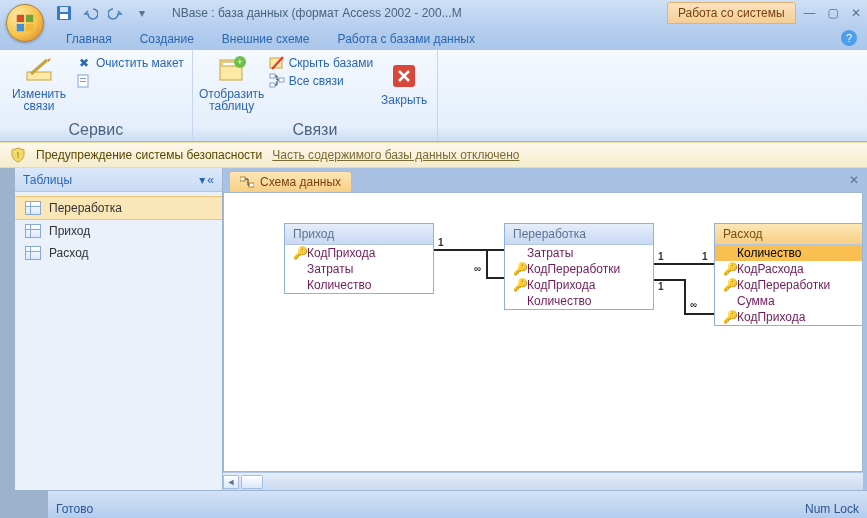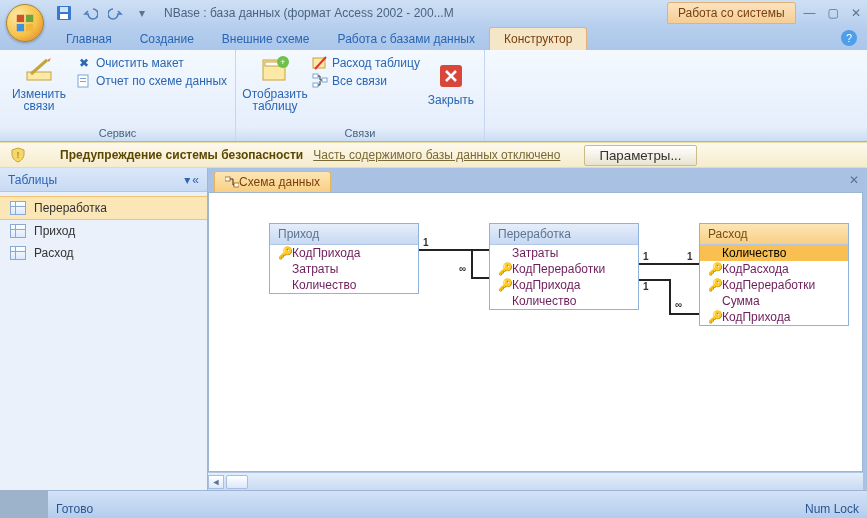--- a/index.html
+++ b/index.html
@@ -4,63 +4,63 @@
 <style>
   * { box-sizing: border-box; margin: 0; padding: 0; font-family: "Segoe UI", Tahoma, sans-serif; }
   body { width: 867px; height: 518px; background: #9db2cb; overflow: hidden; font-size: 12px; }
 
   
   .titlebar { height: 26px; background: linear-gradient(#cfe0f5,#b7cfee); display:flex; align-items:center; padding:0 6px; color:#4a647f; }
   .office-btn { width:38px; height:38px; border-radius:50%; background:radial-gradient(circle at 30% 30%,#ffe9a4,#f7c34a 55%,#d57a26); border:1px solid #b0822d; position:absolute; top:4px; left:6px; z-index:50; display:flex; align-items:center; justify-content:center; box-shadow:0 1px 3px rgba(0,0,0,.3);}
   .office-btn svg { width:22px; height:22px; }
   .qat { display:flex; gap:6px; margin-left:48px; align-items:center; }
   .qat .qbtn { width:20px; height:20px; display:flex; align-items:center; justify-content:center; }
-  .title-text { margin-left:12px; flex:1; white-space:nowrap; overflow:hidden; }
+  .title-text { margin-left:20px; flex:1; white-space:nowrap; overflow:hidden; }
   .context-tab-title { background:linear-gradient(#fbe3c0,#f5cd95); border:1px solid #e0b273; color:#7a3f0c; padding:3px 10px; border-radius:3px 3px 0 0; }
   .win-btns { display:flex; gap:12px; margin-left:8px; }
   .win-btns span { font-family: "Segoe UI Symbol", sans-serif; color:#5a7390; }
 
   
   .tabs { height:24px; display:flex; align-items:flex-end; background:linear-gradient(#b7cfee,#aac6ea); padding-left:52px; position:relative;}
   .tab { padding:4px 14px; color:#2a66b3; cursor:default; }
   .tab.active { background:#f6e6c8; border:1px solid #e0b273; border-bottom:none; border-radius:3px 3px 0 0; color:#7a3f0c; }
   .help-icon { position:absolute; right:10px; top:4px; width:16px;height:16px; border-radius:50%; background:#4e9eea; color:#fff; text-align:center; line-height:16px; font-size:11px;}
 
   
   .ribbon { height:92px; background:linear-gradient(#f4f9ff,#e5eefb 85%,#cbddf3); border-bottom:1px solid #9db6d6; display:flex; }
   .group { border-right:1px solid #c5d6ee; padding:4px 8px 2px 8px; display:flex; flex-direction:column; justify-content:space-between;}
-  .group-title { text-align:center; font-size:11px; color:#4a647f; padding-top:2px;}
+  .group-title { text-align:center; font-size:16px; color:#4a647f; padding-top:2px;}
   .big-btn { display:flex; flex-direction:column; align-items:center; justify-content:center; width:62px; gap:2px; color:#2a66b3; text-align:center; line-height:12px;}
   .big-btn .ico { width:32px; height:32px; display:flex; align-items:center; justify-content:center;}
   .cmd-row { display:flex; align-items:center; gap:4px; color:#2a66b3; padding:1px 0;}
   .cmd-row .ico { width:16px; height:16px; display:flex; align-items:center; justify-content:center;}
   .group-body { display:flex; gap:6px;}
 
   
   .secbar { height:26px; background:linear-gradient(#fdf8eb,#f5eccd); border-top:1px solid #e8dca9; border-bottom:1px solid #e8dca9; display:flex; align-items:center; padding:0 10px; gap:10px;}
   .shield { width:16px;height:16px; }
-  .secbar .bold { font-weight:700; color:#5c4700;margin-left:24px;}
+  .secbar .bold { font-weight:400; color:#5c4700;}
   .secbar .msg { color:#7a6a33;text-decoration:underline;}
   .secbar button { margin-left:14px; padding:2px 14px; background:linear-gradient(#fff,#e9e4cf); border:1px solid #c9bd87; border-radius:2px; color:#333;}
 
   
-  .main { display:flex; height:322px; }
+  .main { display:flex; height:322px;padding-left:15px; }
   .navpane { width:208px; background:#eaf1fb; border-right:1px solid #9db6d6; display:flex; flex-direction:column;}
   .navhead { height:24px; background:linear-gradient(#dce8fa,#c8daf4); border-bottom:1px solid #b2c7e6; display:flex; align-items:center; padding:0 8px; color:#2a66b3; justify-content:space-between;}
   .navhead .r { display:flex; gap:2px; align-items:center;}
   .navlist { padding:4px 0;}
   .navitem { display:flex; align-items:center; gap:8px; padding:4px 10px; color:#333;}
   .navitem.sel { background:#fbe6b8; border:1px solid #f2c370; border-left:none; border-right:none;}
   .tbl-ico { width:16px;height:14px; background:linear-gradient(#fff,#dbe9fd); border:1px solid #8aa9d4; position:relative;}
   .tbl-ico::before { content:""; position:absolute; left:0; right:0; top:4px; height:1px; background:#8aa9d4;}
   .tbl-ico::after { content:""; position:absolute; top:0; bottom:0; left:4px; width:1px; background:#8aa9d4;}
 
   .workspace { flex:1; display:flex; flex-direction:column; background:#a9c2e4;}
   .doc-tabs { height:24px; display:flex; align-items:flex-end; padding-left:6px; gap:2px;}
-  .doc-tab { background:linear-gradient(#fde6b5,#f8cf84); border:1px solid #e6b561; border-bottom:none; border-radius:3px 3px 0 0; padding:3px 10px; color:#7a3f0c; display:flex; align-items:center; }
+  .doc-tab { background:linear-gradient(#fde6b5,#f8cf84); border:1px solid #e6b561; border-bottom:none; border-radius:3px 3px 0 0; padding:3px 10px; color:#7a3f0c; display:flex; align-items:center; gap:6px;}
   .canvas { flex:1; background:#fff; border:1px solid #9db6d6; margin:0 4px 0 0; position:relative; overflow:hidden;}
 
   .tblbox { position:absolute; width:150px; border:1px solid #8fb2db; background:#fff;}
   .tblbox .hdr { background:linear-gradient(#e6eefb,#c7d9f2); color:#5d7491; padding:3px 8px; border-bottom:1px solid #b2c7e6;}
   .tblbox.sel .hdr { background:linear-gradient(#fde6b5,#f8cf84); color:#7a4d10;}
   .fld { display:flex; align-items:center; gap:4px; padding:1px 8px; color:#6e1d5a;}
   .fld.sel { background:#f9bf50; color:#000;}
   .key { width:10px; text-align:center; color:#c7a43a;}
 
   .rel-label { position:absolute; font-size:10px; color:#333; font-weight:bold;}
@@ -114,21 +114,20 @@
     <span>▢</span>
     <span>✕</span>
   </div>
 </div>
 
 <div class="tabs">
   <div class="tab">Главная</div>
   <div class="tab">Создание</div>
   <div class="tab">Внешние схеме</div>
   <div class="tab">Работа с базами данных</div>
-  <div class="tab active">Конструктор</div>
   <div class="help-icon">?</div>
 </div>
 
 <div class="ribbon">
   <div class="group">
     <div class="group-body">
       <div class="big-btn">
         <span class="ico">
             <svg width="32" height="32">
               <rect x="4" y="18" width="24" height="8" fill="#fbe9a5" stroke="#c7a43a"></rect>
@@ -145,21 +144,20 @@
             <span>Очистить макет</span>
           </div>
         <div class="cmd-row">
             <span class="ico">
               <svg width="16" height="16">
                 <rect x="2" y="2" width="10" height="12" fill="#fff" stroke="#7fa3d1"></rect>
                 <rect x="4" y="5" width="6" height="1" fill="#7fa3d1"></rect>
                 <rect x="4" y="8" width="6" height="1" fill="#7fa3d1"></rect>
               </svg>
             </span>
-            <span>Отчет по схеме данных</span>
           </div>
       </div>
     </div>
     <div class="group-title">Сервис</div>
   </div>
 
   <div class="group">
     <div class="group-body">
       <div class="big-btn">
         <span class="ico">
@@ -174,21 +172,21 @@
 таблицу</span>
       </div>
       <div>
         <div class="cmd-row">
             <span class="ico">
               <svg width="16" height="16">
                 <rect x="1" y="3" width="12" height="10" fill="#fbe9a5" stroke="#c7a43a"></rect>
                 <line x1="3" y1="14" x2="14" y2="2" stroke="#d33" stroke-width="2"></line>
               </svg>
             </span>
-            <span>Расход таблицу</span>
+            <span>Скрыть базами</span>
           </div>
         <div class="cmd-row">
             <span class="ico">
               <svg width="16" height="16">
                 <rect x="1" y="1" width="5" height="4" fill="#fff" stroke="#7fa3d1"></rect>
                 <rect x="1" y="10" width="5" height="4" fill="#fff" stroke="#7fa3d1"></rect>
                 <rect x="10" y="5" width="5" height="4" fill="#fff" stroke="#7fa3d1"></rect>
                 <path d="M6 3h2v4h2M6 12h2v-4" stroke="#333" fill="none"></path>
               </svg>
             </span>
@@ -209,21 +207,20 @@
   </div>
 </div>
 
 <div class="secbar">
   <svg class="shield" viewBox="0 0 16 16">
       <path d="M8 1l6 2v4c0 4-3 7-6 8-3-1-6-4-6-8V3z" fill="#f4d86a" stroke="#c7a43a"></path>
       <text x="8" y="11" text-anchor="middle" font-size="9" fill="#8a6400">!</text>
     </svg>
   <span class="bold">Предупреждение системы безопасности</span>
   <span class="msg">Часть содержимого базы данных отключено</span>
-  <button>Параметры...</button>
 </div>
 
 <div class="main">
   <div class="navpane">
     <div class="navhead">
       <span>Таблицы</span>
       <span class="r">
           <span>▾</span>
           <span>«</span>
         </span>

